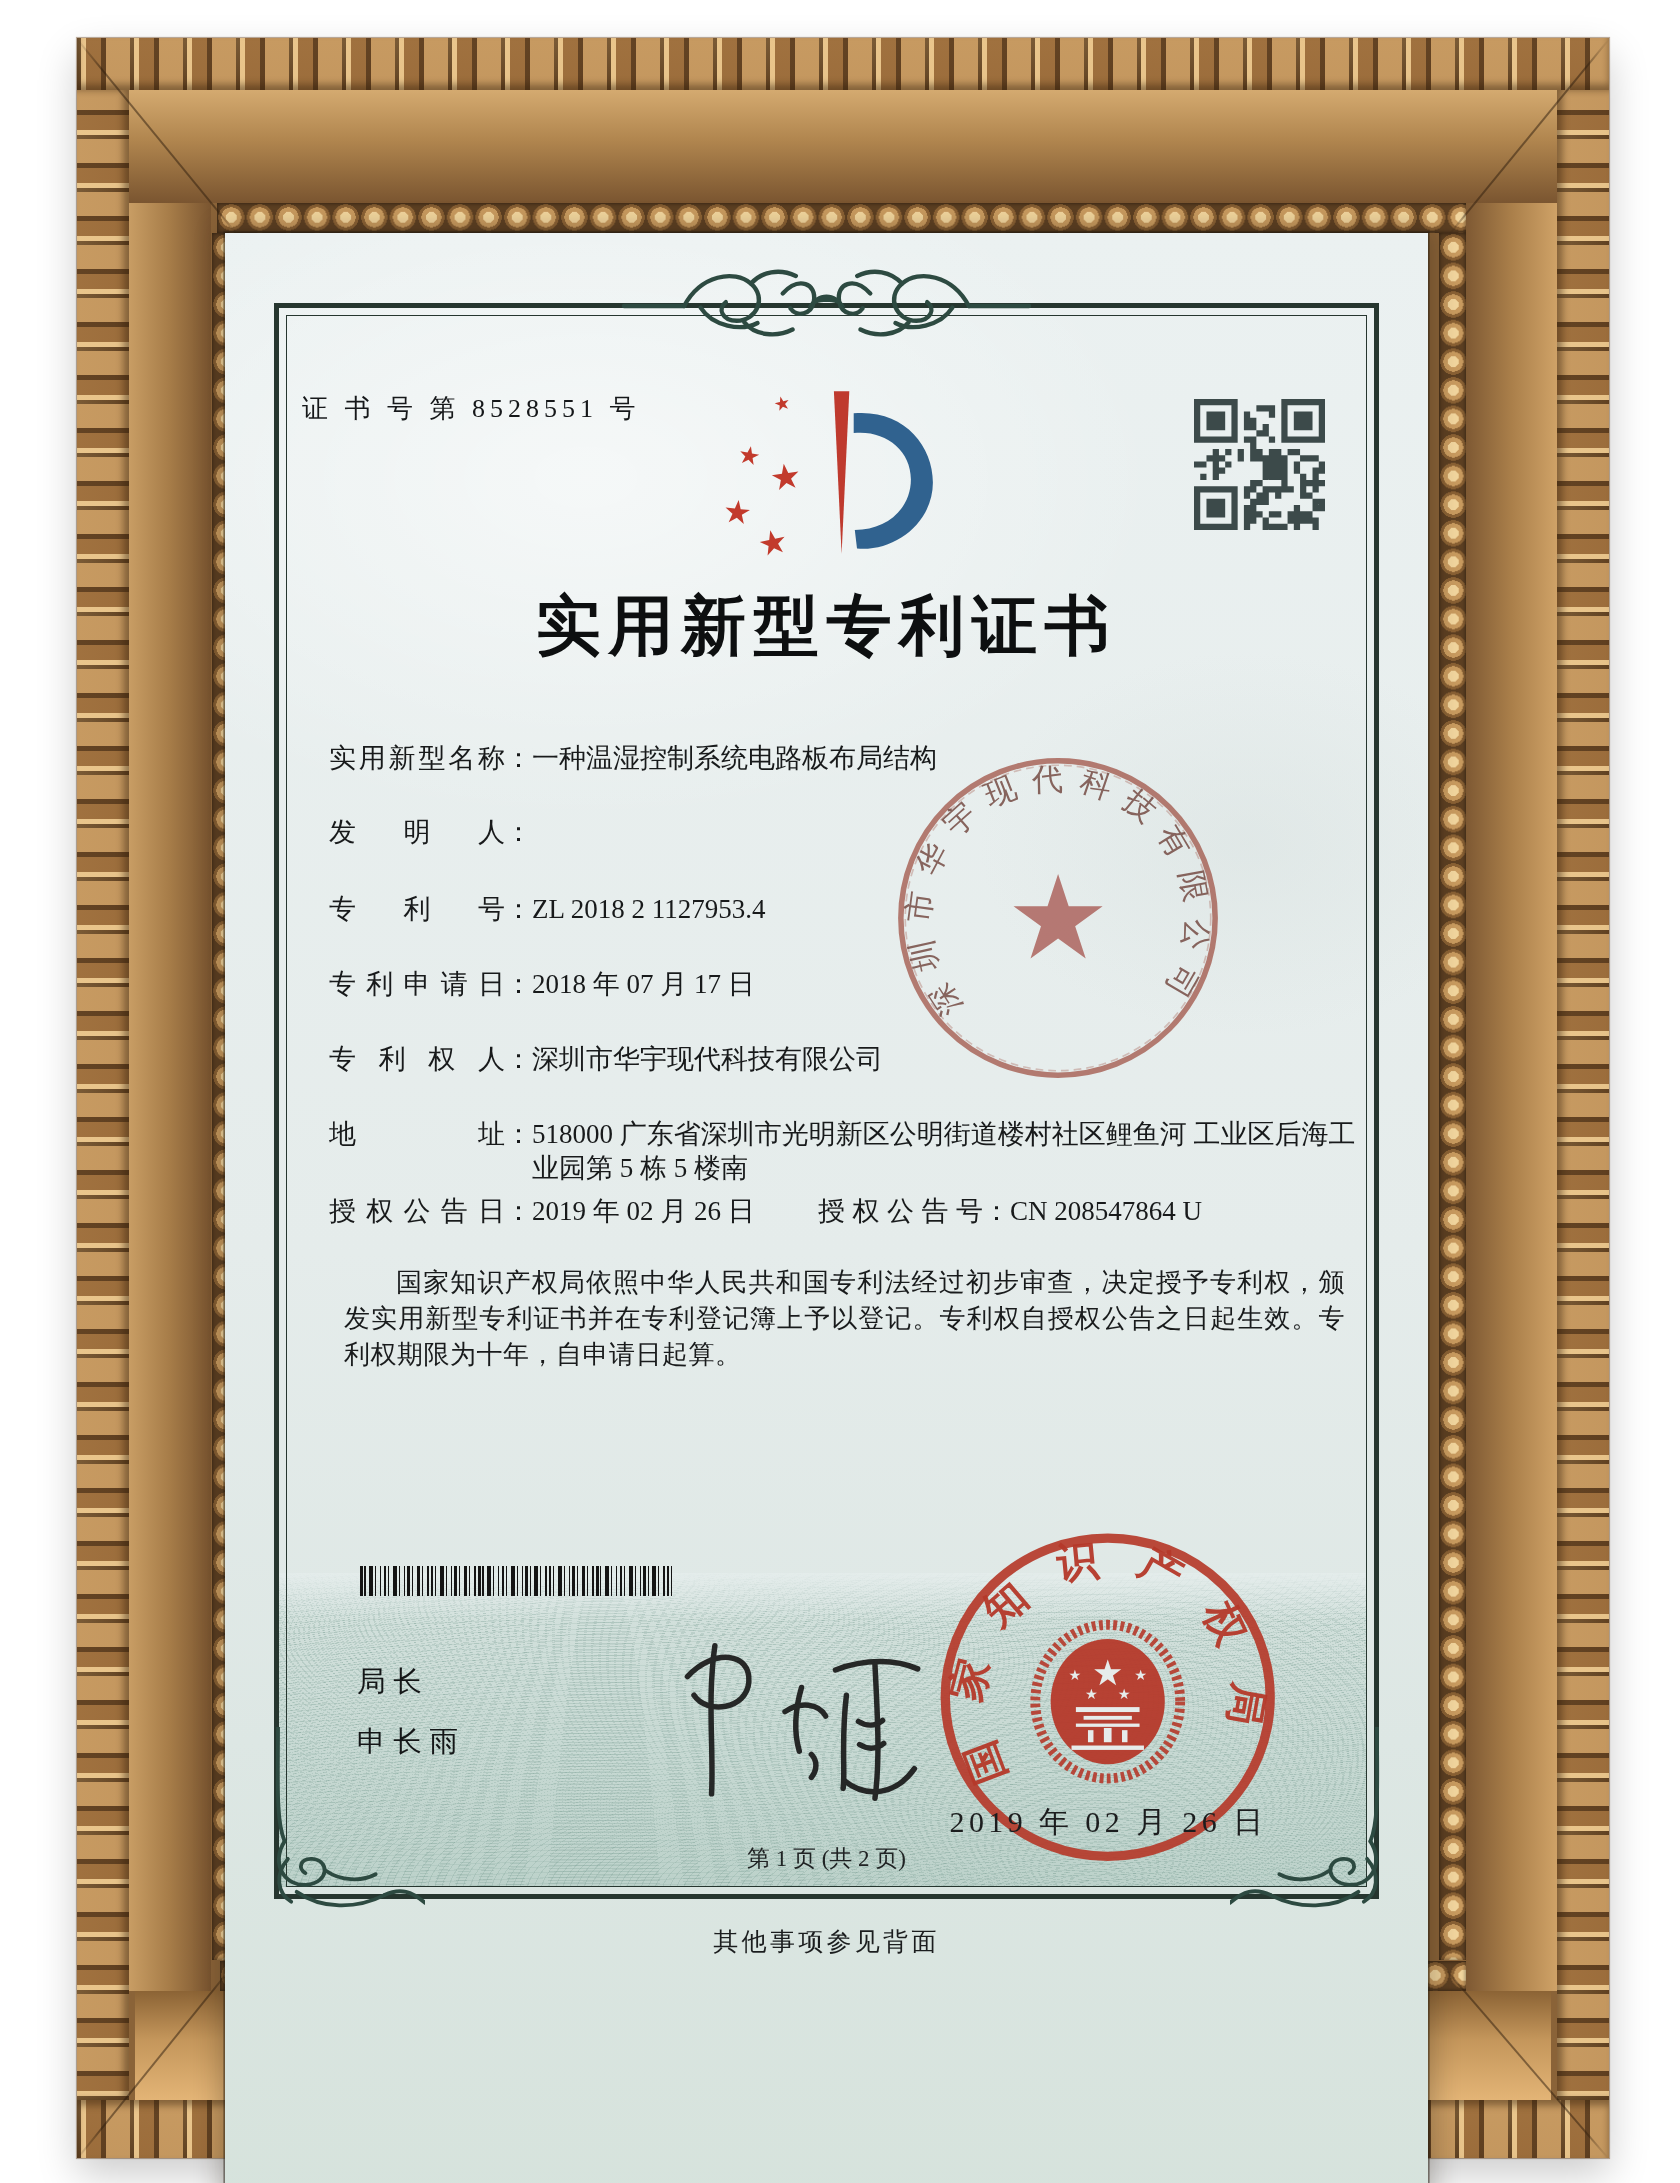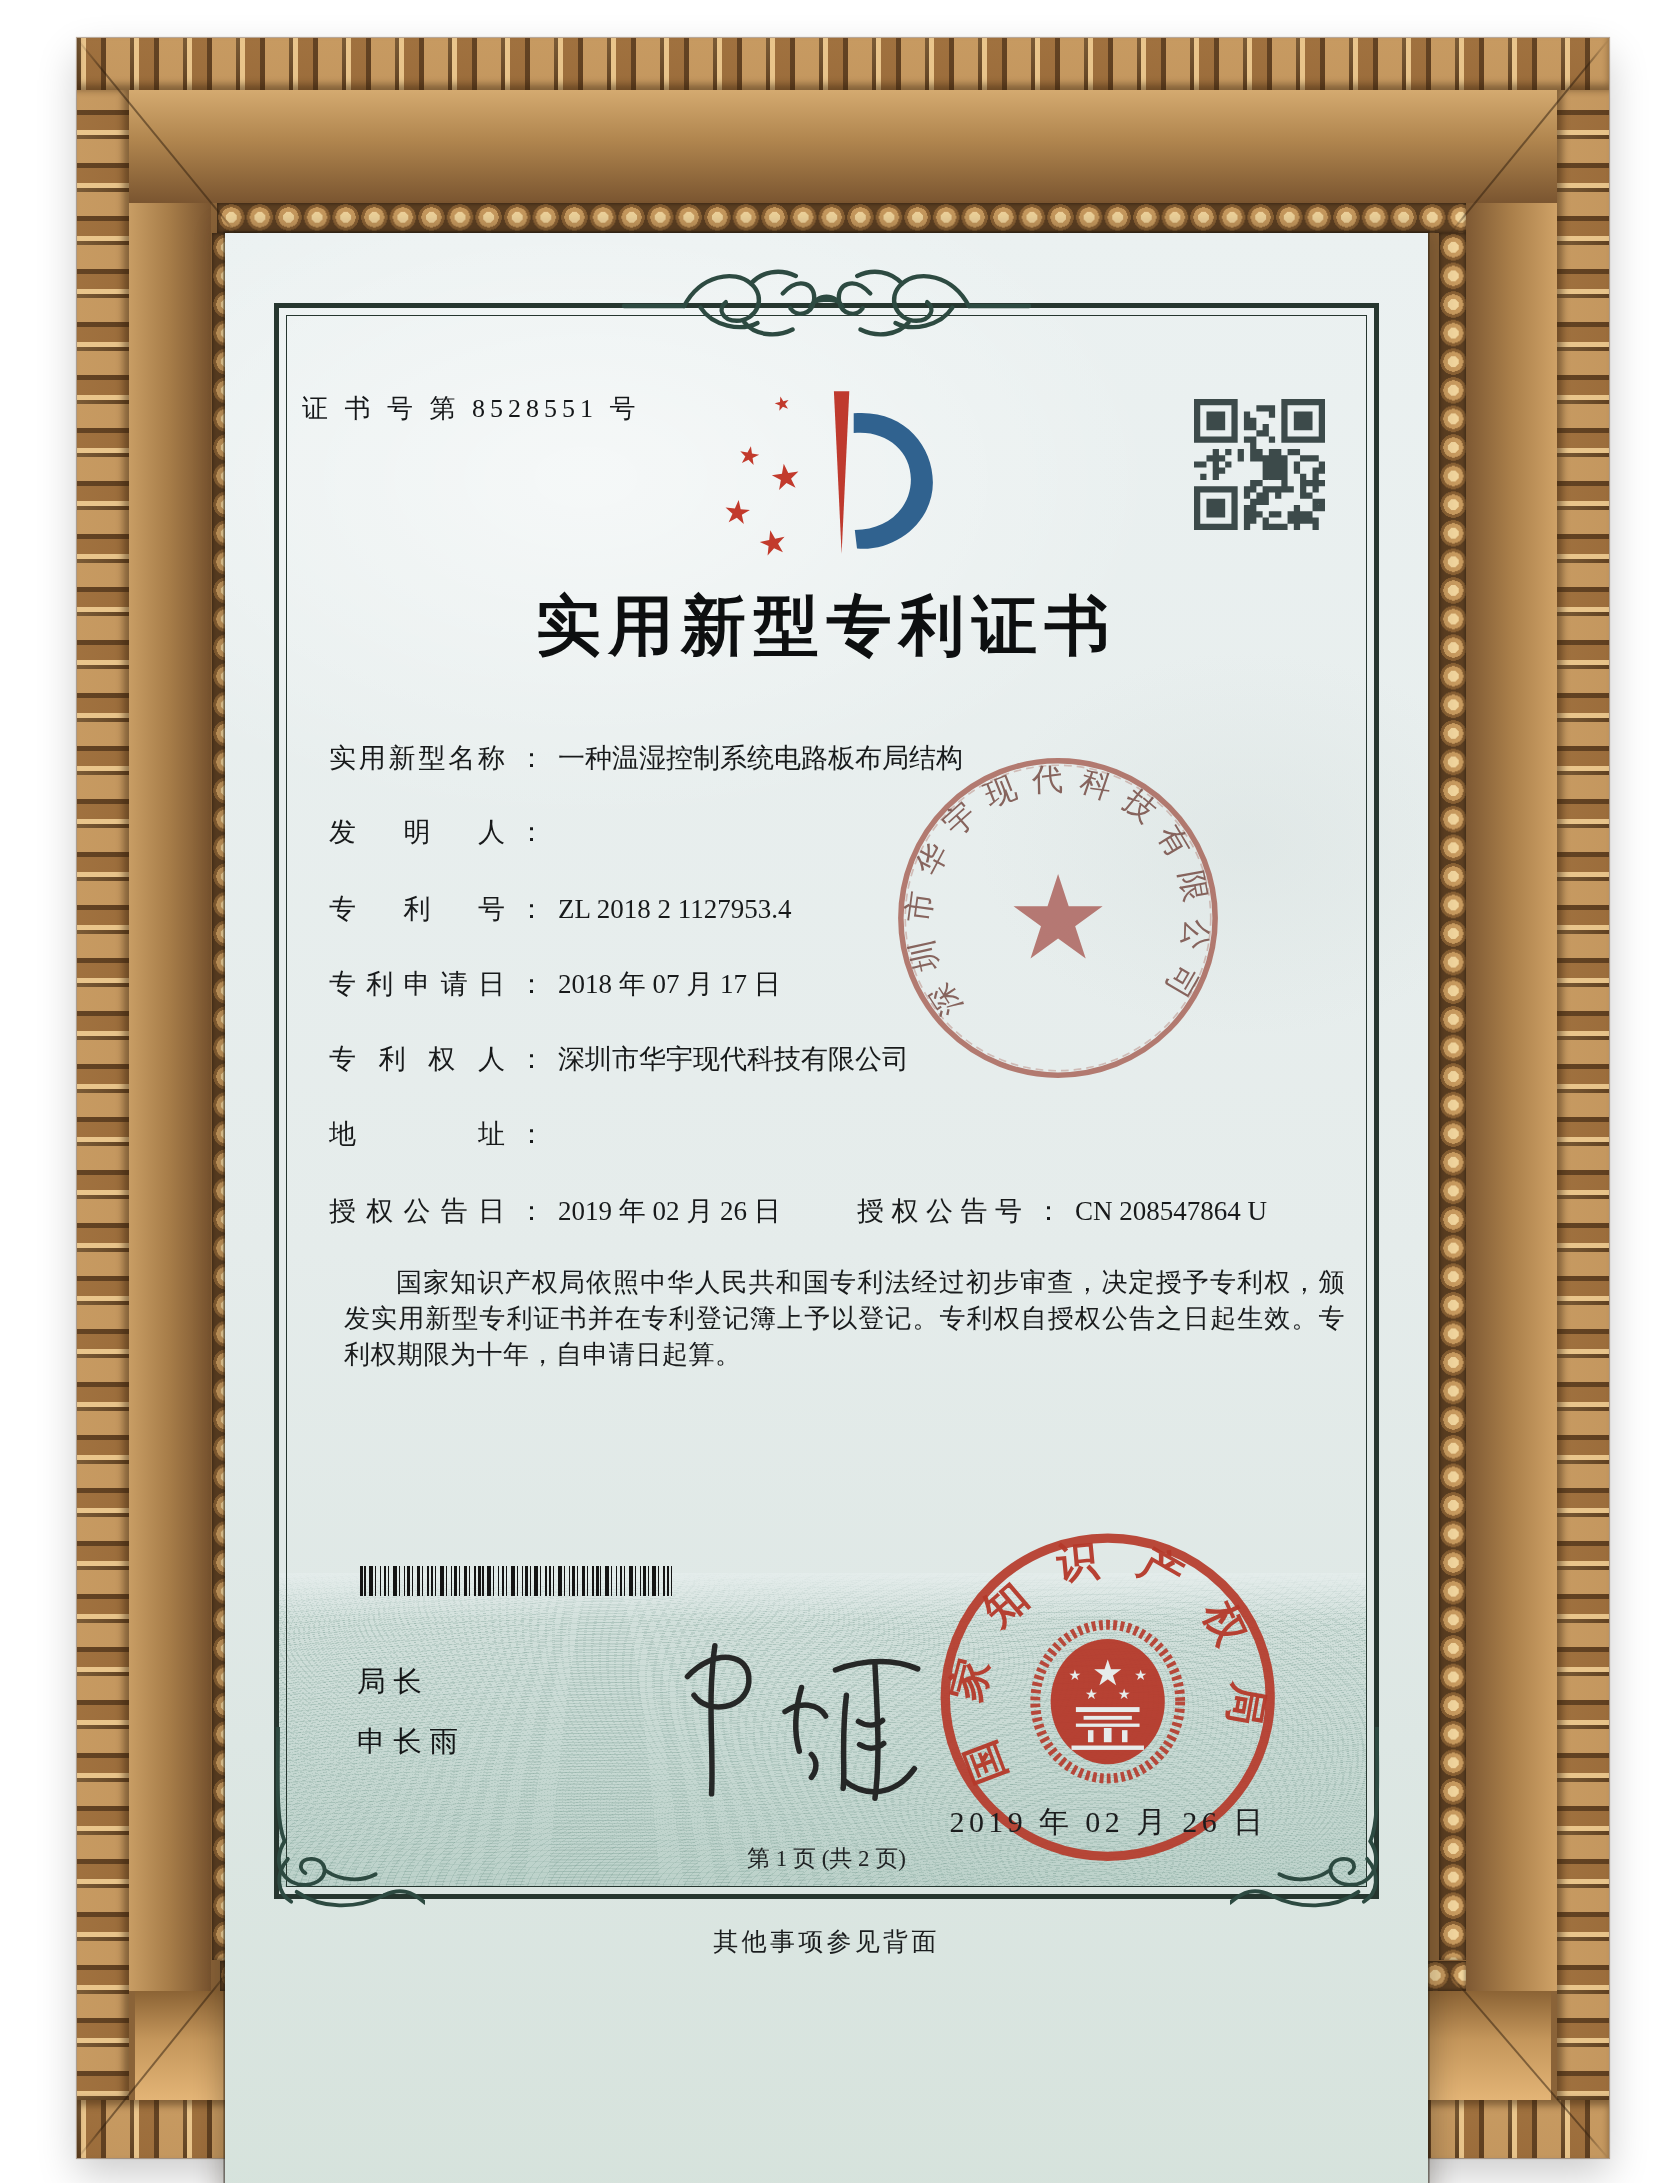--- a/index.html
+++ b/index.html
@@ -62,21 +62,21 @@
       repeating-radial-gradient(ellipse 308px 77px at 75% 103%, rgba(96,138,126,.18) 0 1.1px, rgba(0,0,0,0) 1.1px 7.1px),
       repeating-linear-gradient(178deg, rgba(120,158,146,.16) 0 1.1px, rgba(0,0,0,0) 1.1px 5.5px),
       linear-gradient(180deg, rgba(175,203,193,.22), rgba(146,182,170,.42));}
   
   .b1{position:absolute;left:49px;top:70px;width:1095px;height:1586px;border:5.5px solid #26362f;}
   .b2{position:absolute;inset:7.1px;border:1.6px solid #26362f;}
   
   .certno{position:absolute;left:77px;top:158px;font-size:26px;letter-spacing:5px;color:#16181a;}
   .title{position:absolute;left:0;top:349px;width:100%;text-align:center;
     font-size:65px;font-weight:700;letter-spacing:7.7px;color:#0d0f10;}
-  .row{position:absolute;left:104px;width:1043px;display:flex;font-size:27px;line-height:34px;color:#181a1b;gap:13px;}
+  .row{position:absolute;left:104px;width:1043px;display:flex;font-size:27px;line-height:34px;color:#181a1b;}
   .lab{display:inline-block;width:176px;text-align:justify;text-align-last:justify;flex:0 0 176px;}
   .col{flex:0 0 23px;}
   .val{flex:1;}
   .pair2lab{flex:0 0 165px;}
   .paras{position:absolute;left:104px;top:1017px;width:1031px;font-size:26px;line-height:36px;letter-spacing:0.5px;color:#191b1c;text-align:justify;}
   .paras p{margin:15px;text-indent:2em;}
   .barcode{position:absolute;left:135px;top:1333px;width:316px;height:30px;
     background:repeating-linear-gradient(90deg,#141414 0 2.7px,rgba(0,0,0,0) 2.7px 4.4px,#141414 4.4px 5.5px,rgba(0,0,0,0) 5.5px 9.3px,#141414 9.3px 13px,rgba(0,0,0,0) 13px 15px,#141414 15px 16px,rgba(0,0,0,0) 16px 20px,#141414 20px 21.4px,rgba(0,0,0,0) 21.4px 23.6px);}
   .signer{position:absolute;left:132px;font-size:28.6px;letter-spacing:7.7px;color:#141617;}
   .sig-svg{position:absolute;left:412px;top:1384px;}
@@ -205,20 +205,21 @@
       <span class="val">2018 年 07 月 17 日</span>
   </div>
   <div class="row" style="top:809px">
     <span class="lab">专利权人</span>
       <span class="col">：</span>
       <span class="val">深圳市华宇现代科技有限公司</span>
   </div>
   <div class="row" style="top:884px">
     <span class="lab">地址</span>
       <span class="col">：</span>
+      <span class="val">518000 广东省深圳市光明新区公明街道楼村社区鲤鱼河 工业区后海工业园第 5 栋 5 楼南</span>
   </div>
   <div class="row" style="top:961px">
     <span class="lab">授权公告日</span>
       <span class="col">：</span>
       <span class="val" style="flex:0 0 286px">2019 年 02 月 26 日</span>
     <span class="lab pair2lab">授权公告号</span>
       <span class="col">：</span>
       <span class="val">CN 208547864 U</span>
   </div>
 

